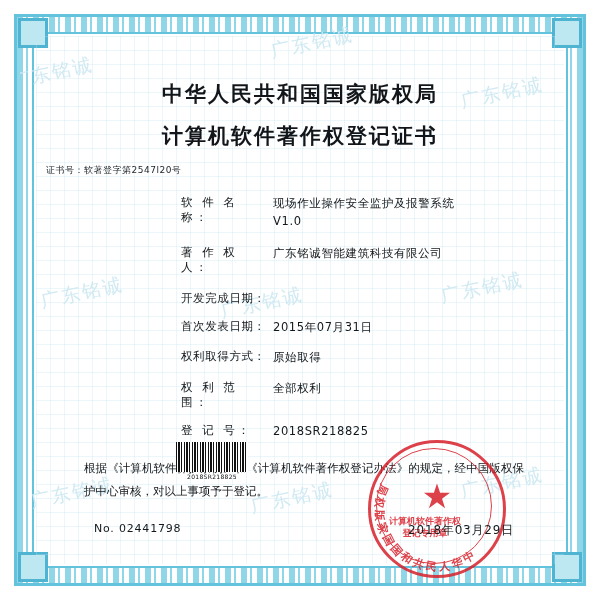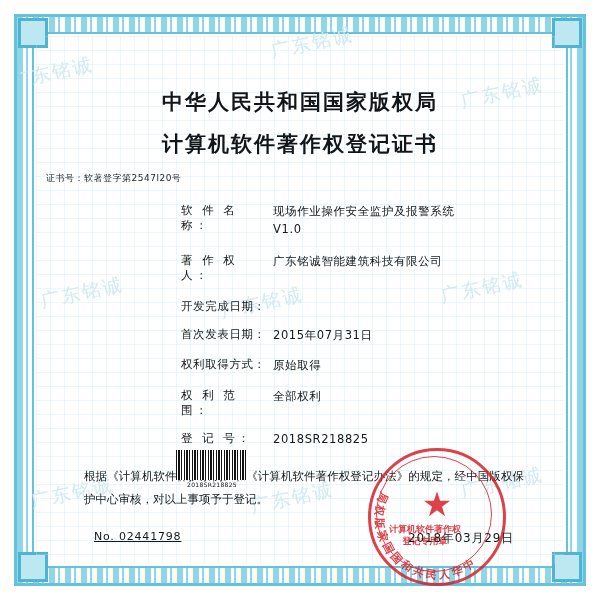--- a/index.html
+++ b/index.html
@@ -85,21 +85,21 @@
       linear-gradient(rgba(190,228,240,.30) 1px, transparent 1px),
       linear-gradient(90deg, rgba(190,228,240,.30) 1px, transparent 1px);
     background-size: 14px 14px;
     pointer-events: none;
   }
 
   
   .content {
     position: absolute;
     left: 46px;
-    top: 58px;
+    top: 50px;
     width: 508px;
     height: 500px;
   }
 
   .issuer {
     text-align: center;
     font-family: "DejaVu Serif", serif;
     font-weight: bold;
     font-size: 21px;
     letter-spacing: 2px;
@@ -241,21 +241,20 @@
   }
 
   
   .footer-no {
     position: absolute;
     left: 48px;
     top: 472px;
     font-size: 11px;
     color: #14181c;
     letter-spacing: .8px;
-    text-decoration: underline;
   }
   .footer-date {
     position: absolute;
     right: 40px;
     top: 472px;
     font-size: 12px;
     color: #14181c;
     letter-spacing: .8px;
   }
 </style>

